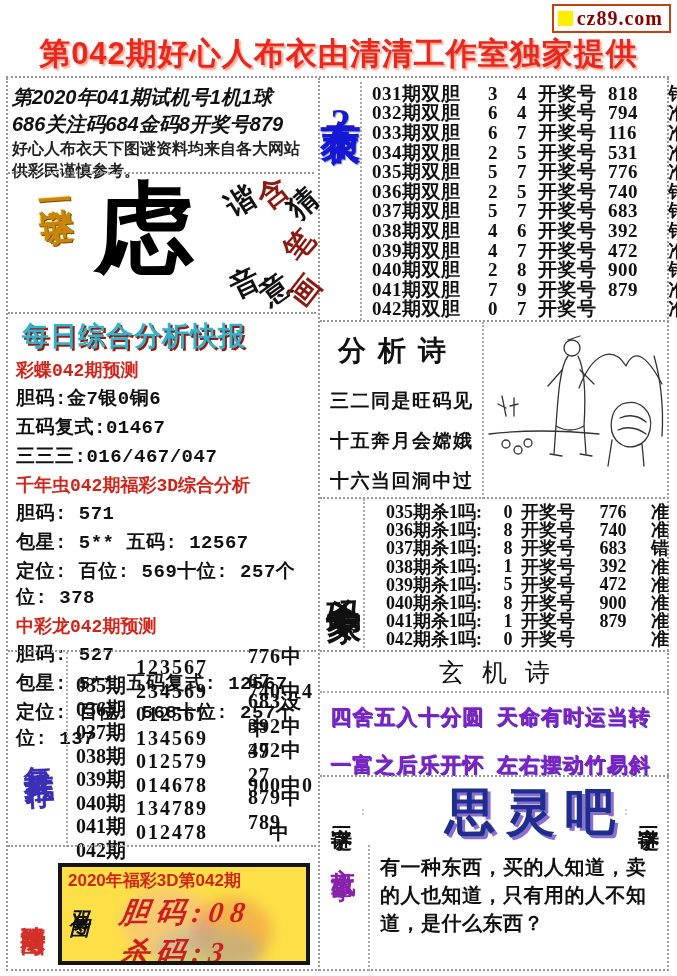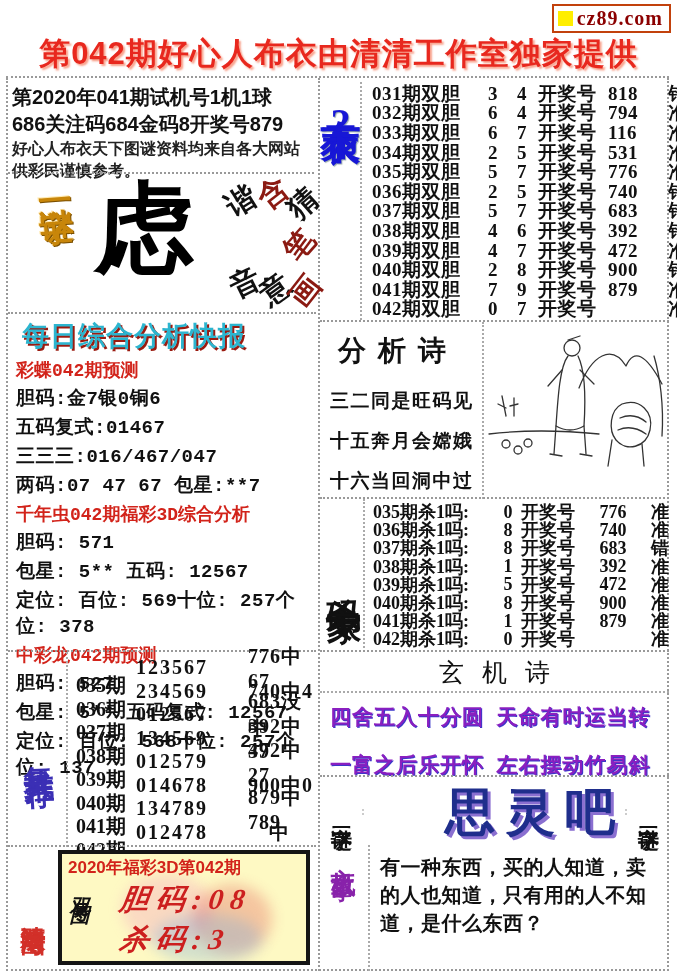--- a/index.html
+++ b/index.html
@@ -13,21 +13,21 @@
   
   .main-title{position:absolute;top:33px;left:0;width:677px;text-align:center;
       font-size:31px;font-weight:bold;color:#e8281e;letter-spacing:1px;
       text-shadow:2px 2px 2px rgba(245,130,100,.75);font-family:"Liberation Sans",sans-serif;}
   .hline{position:absolute;border-top:2px dotted #999;}
   .vline{position:absolute;border-left:2px dotted #999;}
   
   .v{writing-mode:vertical-rl;text-orientation:upright;line-height:1;}
   
   .info{position:absolute;left:12px;top:84px;width:300px;font-family:"Liberation Sans",sans-serif;}
-  .info .l1{font-size:20px;font-weight:bold;line-height:1.35;}
+  .info .l1{font-size:20px;font-weight:bold;line-height:1.35;font-style:italic;}
   .info .l2{font-size:16px;font-weight:bold;line-height:1.35;color:#222;}
   
   .riddle{position:absolute;left:8px;top:172px;width:306px;height:140px;border-top:2px dotted #999;}
   .yzm{position:absolute;left:28px;top:8px;font-size:34px;font-weight:bold;color:#c8860a;
        text-shadow:1px 1px 0 #7a4f00,-1px -1px 0 #ffe9b0;transform:rotate(-4deg);}
   .bigchar{position:absolute;left:86px;top:6px;font-size:100px;font-weight:bold;color:#000;line-height:1;}
   .deco{position:absolute;font-weight:bold;line-height:1;}
   
   .daily{position:absolute;left:8px;top:312px;width:308px;height:338px;border-top:2px dotted #999;
          font-family:Liberation Mono, monospace;}
@@ -41,22 +41,22 @@
   .fushi-label .v{font-size:30px;font-weight:bold;color:#3b2fb5;letter-spacing:4px;transform:rotate(-3deg);}
   .fushi-table{flex:1;border-left:2px dotted #aaa;padding:4px 0 0 8px;}
   .fushi-row{display:flex;font-size:20px;font-weight:bold;height:23.5px;align-items:center;}
   .fushi-row .c1{width:60px;margin-top:36px;}
   .fushi-row .c2{width:112px;letter-spacing:2px;}
   .fushi-row .c3{flex:1;letter-spacing:1px;}
   
   .shuang{position:absolute;left:8px;top:845px;width:308px;height:126px;border-top:2px dotted #999;display:flex;}
   .shuang-side{width:50px;display:flex;align-items:center;justify-content:center;}
   .shuang-side .v{font-size:25px;font-weight:bold;color:#d23029;letter-spacing:2px;}
-  .shuang-box{flex:1;border:4px solid #151515;margin:3px 6px 8px 0;position:relative;
-              padding:2px 6px;overflow:hidden;background:#fef9c3;}
+  .shuang-box{flex:1;border:4px solid #151515;margin:16px 6px 8px 0;position:relative;
+              padding:2px 6px;overflow:hidden;background:#fde047;}
   .wm{position:absolute;border-radius:50%;filter:blur(7px);}
   .shuang-title{position:relative;color:#d2231a;font-weight:bold;font-size:17px;
                 font-family:"Liberation Sans",sans-serif;}
   .shg-v{position:absolute;left:8px;top:28px;font-size:20px;font-weight:bold;font-style:italic;
          letter-spacing:4px;color:#111;}
   .shg-line{position:absolute;left:58px;color:#cc1f1f;font-size:29px;font-weight:bold;
             font-style:italic;letter-spacing:7px;transform:skewX(-8deg);}
   
   .buyi{position:absolute;left:320px;top:82px;width:349px;height:238px;display:flex;}
   .buyi-label{width:46px;display:flex;align-items:flex-start;justify-content:center;padding-top:6px;}
@@ -75,21 +75,21 @@
   .ana-left{width:158px;padding:8px 0 0 10px;}
   .ana-title{font-size:28px;font-weight:bold;letter-spacing:12px;margin:2px 0 18px 8px;}
   .ana-line{font-size:19px;font-weight:bold;letter-spacing:1.5px;margin-top:14px;}
   .ana-right{flex:1;border-left:2px dotted #aaa;display:flex;align-items:center;justify-content:center;}
   
   .shama{position:absolute;left:320px;top:497px;width:349px;height:153px;border-top:2px dotted #999;display:flex;}
   .shama-label{width:52px;display:flex;align-items:center;justify-content:center;}
   .shama-label .v{font-size:35px;font-weight:bold;color:#111;letter-spacing:3px;transform:rotate(-2deg);}
   .shama-rows{flex:1;border-left:2px dotted #aaa;padding:4px 0 0 8px;}
   .shama-row{display:flex;font-size:18px;font-weight:bold;height:18.2px;align-items:center;}
-  .shama-row .c1{width:122px;}
+  .shama-row .c1{width:122px;text-align:center;}
   .shama-row .c2{width:26px;text-align:center;}
   .shama-row .c3{width:66px;}
   .shama-row .c4{width:52px;text-align:center;}
   .shama-row .c5{width:30px;text-align:right;}
   
   .xuanji{position:absolute;left:320px;top:650px;width:349px;height:125px;border-top:2px dotted #999;}
   .xj-title{text-align:center;font-size:25px;letter-spacing:18px;padding:4px 0 2px 18px;
             border-bottom:2px dotted #aaa;color:#111;}
   .xj-grid{display:grid;grid-template-columns:1fr 1fr;row-gap:20px;padding:10px 6px 0 10px;}
   .xj-line{font-size:21px;font-weight:bold;color:#8a1fc0;letter-spacing:1px;
@@ -147,21 +147,20 @@
     <span class="deco" style="left:282px;top:102px;font-size:30px;transform:rotate(-52deg);color:#8b1a12;">画</span>
   </div>
 
   <div class="daily">
     <div class="daily-title">每日综合分析快报</div>
     <div>
       <div class="daily-sec-h">彩蝶042期预测</div>
       <div class="daily-line">胆码:金7银0铜6</div>
       <div class="daily-line">五码复式:01467</div>
       <div class="daily-line">三三三:016/467/047</div>
-      <div class="daily-line">两码:07 47 67 包星:**7</div>
     </div>
     <div>
       <div class="daily-sec-h">千年虫042期福彩3D综合分析</div>
       <div class="daily-line">胆码: 571</div>
       <div class="daily-line">包星: 5** 五码: 12567</div>
       <div class="daily-line">定位: 百位: 569十位: 257个位: 378</div>
     </div>
     <div>
       <div class="daily-sec-h">中彩龙042期预测</div>
       <div class="daily-line">胆码: 527</div>

